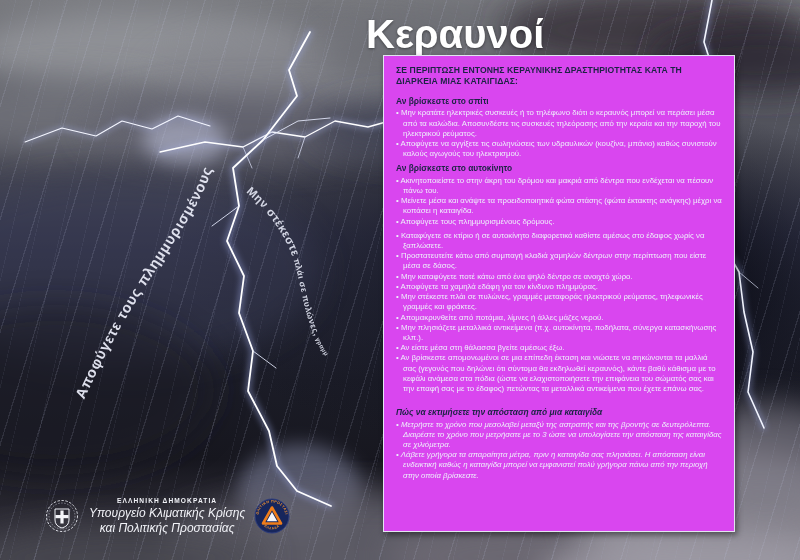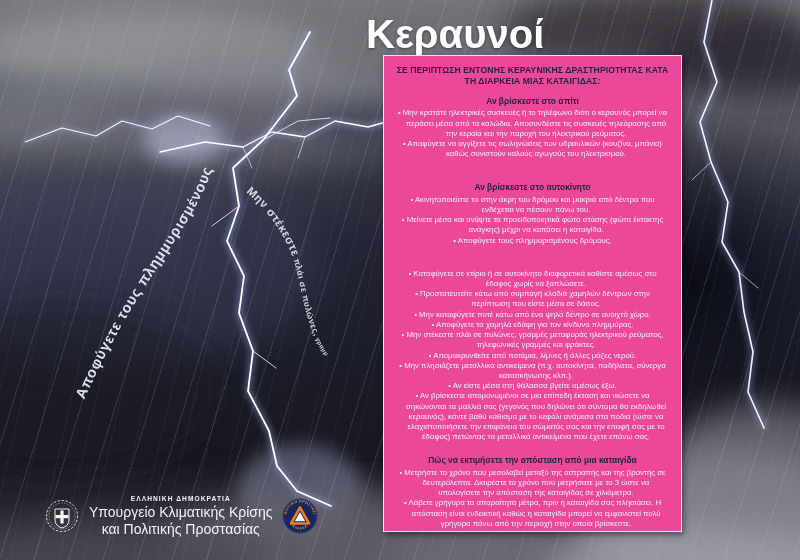--- a/index.html
+++ b/index.html
@@ -28,50 +28,50 @@
   }
   svg{position:absolute;left:0;top:0;}
   
   #poster-title{
     position:absolute;left:366px;top:12px;
     color:#ffffff;font-size:40px;font-weight:bold;letter-spacing:0;
     text-shadow:0 1px 3px rgba(0,0,0,.45);
   }
   
   #info-panel{
-    position:absolute;left:383px;top:55px;width:299px;height:477px;
-    background:#ec4899;border:1.5px solid #e2e4f0;
+    position:absolute;left:383px;top:55px;width:352px;height:477px;
+    background:#d946ef;border:1.5px solid #e2e4f0;
     box-shadow:2px 3px 6px rgba(0,0,0,.45);
-    padding:9px 12px 6px 12px;overflow:hidden;text-align:center;
+    padding:9px 12px 6px 12px;overflow:hidden;
   }
   #info-panel .intro{
     color:#1c2344;font-weight:bold;font-size:8.6px;line-height:1.28;
     margin:0 0 9px 0;letter-spacing:.1px;
   }
-  .section{margin-top:23px;}
+  .section{margin-top:4px;}
   .section:first-of-type{margin-top:0;}
   .section h3{
     color:#1c2344;font-size:8.4px;font-weight:bold;margin:0 0 1.5px 0;line-height:1.3;
   }
   .section ul{margin:0;padding:0;list-style:none;}
   .section li{
     color:#eef0fb;font-size:7.8px;line-height:1.31;
     padding-left:7px;text-indent:-7px;margin:0;
   }
   .section li::before{content:"• ";color:#eef0fb;}
   .section.italic{margin-top:13px;}
-  .section.italic h3,.section.italic li{}
+  .section.italic h3,.section.italic li{font-style:italic;}
   
   #footer{
     position:absolute;left:44px;top:490px;width:200px;height:52px;
     display:flex;align-items:center;gap:9px;
   }
   #ministry-text{flex:1;text-align:center;color:#f2f3f8;}
   #ministry-text .l1{font-size:6.6px;font-weight:bold;letter-spacing:1.1px;margin-bottom:2px;white-space:nowrap;}
-  #ministry-text .l2,#ministry-text .l3{font-size:14px;line-height:1.18;white-space:nowrap;}
+  #ministry-text .l2,#ministry-text .l3{font-size:12px;line-height:1.18;white-space:nowrap;font-style:italic;}
 </style>
 </head>
 <body>
 
 <div id="stage">
 
   <div id="sky"></div>
 
   <svg width="800" height="560" viewBox="0 0 800 560">
     <defs>

